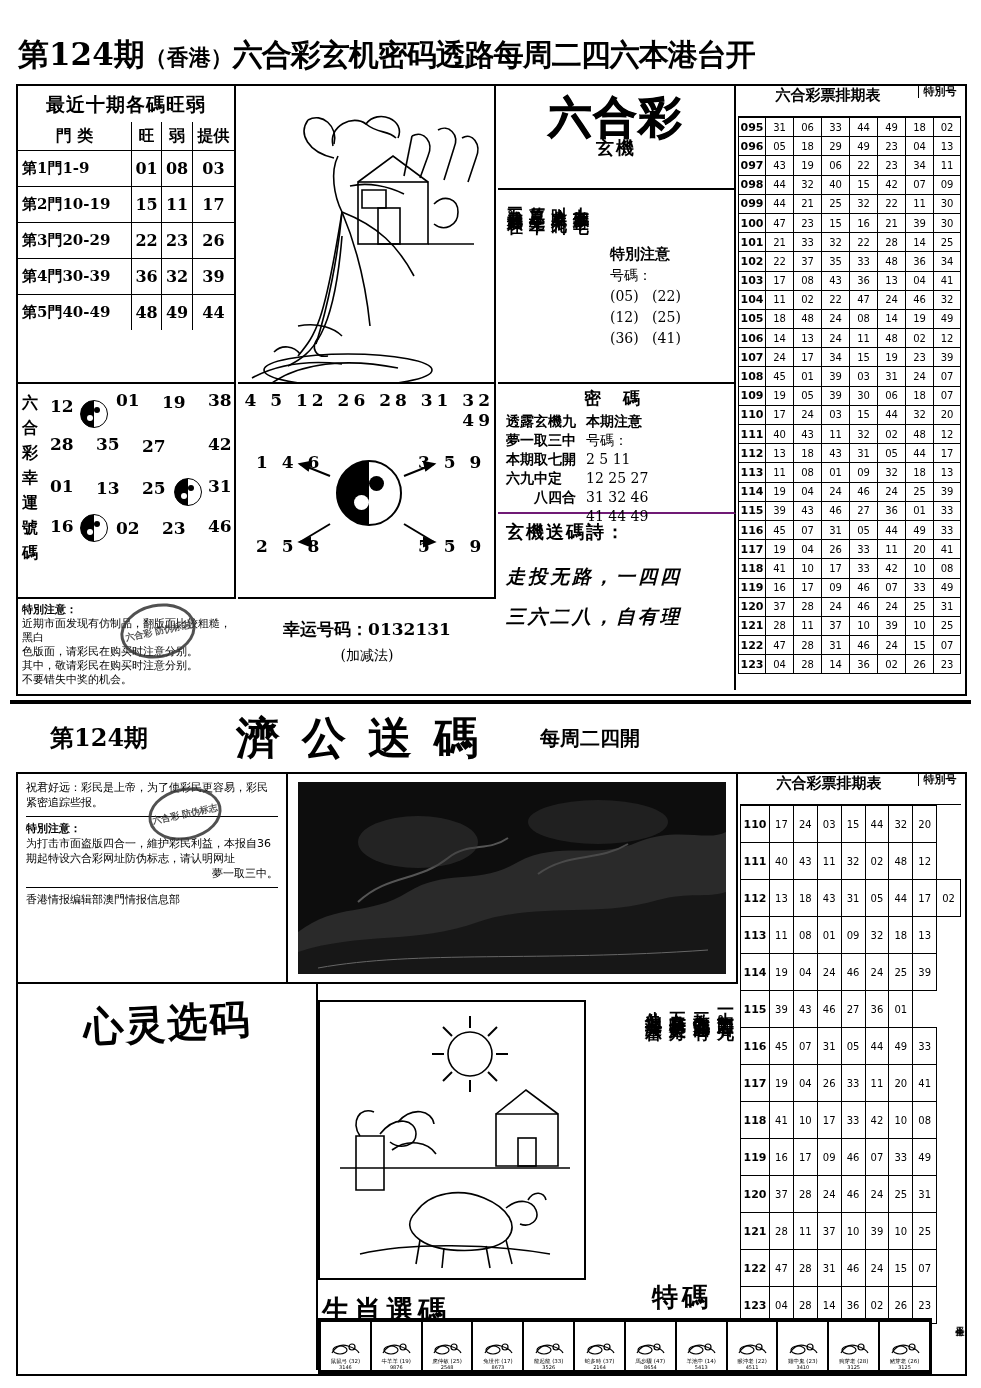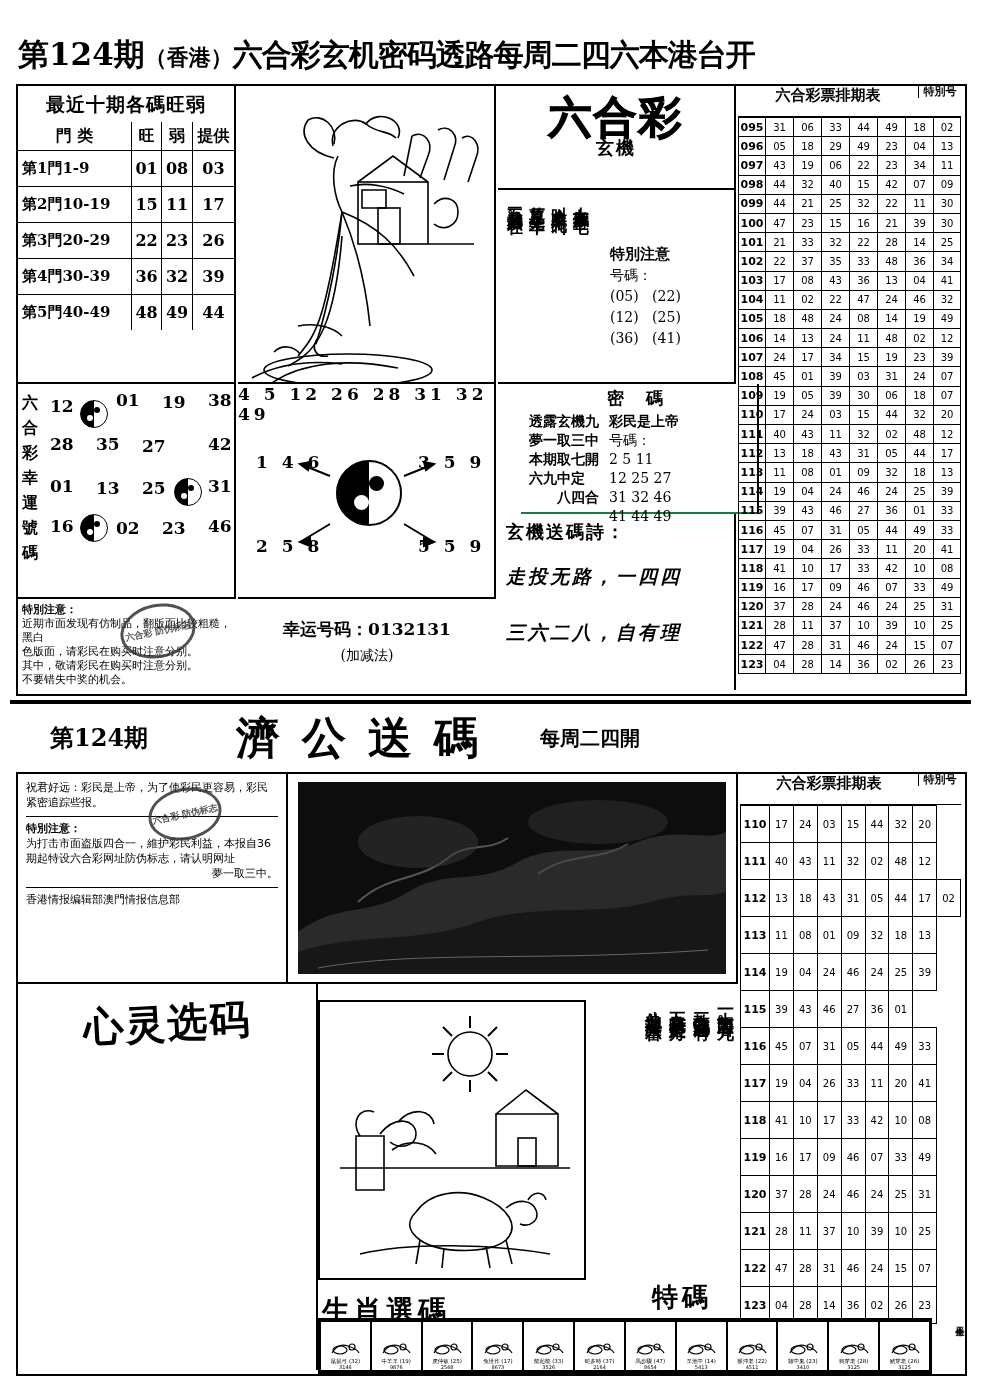--- a/index.html
+++ b/index.html
@@ -43,51 +43,51 @@
   .warn1{position:absolute;left:18px;top:600px;width:218px;height:90px;font-size:11px;line-height:14px;font-family:"DejaVu Sans",sans-serif;padding:3px 4px;box-sizing:border-box;}
   .stamp{position:absolute;left:120px;top:604px;width:76px;height:54px;opacity:.85;}
   .stamp .el{position:absolute;inset:0;border:3px solid #333;border-radius:50%;transform:rotate(-12deg);}
   .stamp .tx{position:absolute;inset:0;display:flex;align-items:center;justify-content:center;font-size:9px;font-weight:bold;color:#333;transform:rotate(-12deg);text-align:center;line-height:10px;}
 
   
   .box-pic{position:absolute;left:238px;top:86px;width:258px;height:298px;border-right:2px solid #000;border-bottom:2px solid #000;box-sizing:border-box;overflow:hidden;}
 
   
   .box-yin{position:absolute;left:238px;top:384px;width:258px;height:215px;border-right:2px solid #000;border-bottom:2px solid #000;box-sizing:border-box;}
-  .yin-row{text-align:left;font-family:"DejaVu Serif",serif;font-size:17px;font-weight:bold;letter-spacing:4px;}
+  .yin-row{text-align:right;font-family:"DejaVu Serif",serif;font-size:17px;font-weight:bold;padding-top:6px;letter-spacing:4px;}
   .big-yy{position:absolute;left:98px;top:76px;width:62px;height:62px;border-radius:50%;border:2px solid #000;background:linear-gradient(90deg,#000 50%,#fff 50%);}
   .big-yy:after{content:"";position:absolute;left:31px;top:14px;width:15px;height:15px;border-radius:50%;background:#000;}
   .big-yy:before{content:"";position:absolute;left:16px;top:33px;width:15px;height:15px;border-radius:50%;background:#fff;}
   .cor{position:absolute;font-family:"DejaVu Serif",serif;font-weight:bold;font-size:17px;letter-spacing:4px;}
 
   .lucky-no{position:absolute;left:238px;top:600px;width:258px;height:90px;box-sizing:border-box;text-align:center;font-family:"DejaVu Serif",serif;}
   .lucky-no .l1{font-size:17px;font-weight:bold;padding-top:18px;}
   .lucky-no .l2{font-size:14px;padding-top:6px;}
 
   
   .box-logo{position:absolute;left:498px;top:86px;width:238px;height:104px;border-right:2px solid #000;border-bottom:2px solid #000;box-sizing:border-box;}
   .logo-txt{font-family:"DejaVu Serif",serif;font-weight:bold;font-size:43px;text-align:center;letter-spacing:2px;line-height:62px;
             -webkit-text-stroke:1px #000;}
   .logo-sub{font-family:"DejaVu Serif",serif;font-weight:bold;font-size:18px;text-align:center;margin-top:-12px;letter-spacing:2px;}
 
   .box-poem{position:absolute;left:498px;top:190px;width:238px;height:194px;border-right:2px solid #000;border-bottom:2px solid #000;box-sizing:border-box;display:flex;justify-content:flex-start;padding:4px 6px;}
   .vtxt{writing-mode:vertical-rl;text-orientation:upright;font-family:"DejaVu Serif",serif;font-weight:bold;font-size:16px;line-height:22px;letter-spacing:2px;}
   .note-box{position:absolute;right:6px;top:54px;width:118px;font-family:"DejaVu Serif",serif;font-size:14px;line-height:21px;}
   .note-box .t{font-weight:bold;font-size:15px;}
 
-  .box-mima{position:absolute;left:498px;top:384px;width:238px;height:130px;border-right:2px solid #000;border-bottom:2px solid #15803d;box-sizing:border-box;font-family:"DejaVu Serif",serif;margin-left:23px;}
+  .box-mima{position:absolute;left:498px;top:384px;width:238px;height:130px;border-right:2px solid #000;border-bottom:2px solid #701a75;box-sizing:border-box;font-family:"DejaVu Serif",serif;}
   .mima-t{text-align:center;font-size:17px;font-weight:bold;letter-spacing:8px;padding-top:3px;}
   .mima-cols{display:flex;padding:2px 6px 0 8px;}
   .mima-l{font-size:14px;line-height:19px;font-weight:bold;}
   .mima-r{font-size:14px;line-height:19px;margin-left:10px;}
 
   .box-send{position:absolute;left:498px;top:514px;width:238px;height:176px;border-right:2px solid #000;box-sizing:border-box;font-family:"DejaVu Serif",serif;padding:6px 8px;}
   .send-t{font-size:18px;font-weight:bold;letter-spacing:2px;}
   .send-l{font-size:19px;font-weight:bold;font-style:italic;margin-top:20px;letter-spacing:3px;}
-  .send-l2{font-size:19px;font-weight:bold;font-style:italic;margin-top:30px;letter-spacing:3px;}
+  .send-l2{font-size:19px;font-weight:bold;font-style:italic;margin-top:14px;letter-spacing:3px;}
 
   
   .sched{position:absolute;left:738px;top:86px;width:223px;height:604px;box-sizing:border-box;}
   .sched-head{display:flex;height:30px;align-items:flex-start;border-bottom:1px solid #000;}
   .sched-head .t1{flex:1;text-align:center;font-family:"DejaVu Serif",serif;font-weight:bold;font-size:15px;}
   .sched-head .t2{width:42px;text-align:center;font-family:"DejaVu Serif",serif;font-weight:bold;font-size:11px;line-height:12px;border-left:1px solid #000;}
   table.sch{width:100%;border-collapse:collapse;font-family:"DejaVu Sans",sans-serif;}
   table.sch td{border:1px solid #000;font-size:10px;text-align:center;height:18.2px;padding:0;}
   table.sch td.k{font-weight:bold;font-size:11px;width:26px;}
   table.sch td.sp{width:26px;}
@@ -320,21 +320,21 @@
     <div class="mima-t">密 碼</div>
     <div class="mima-cols">
       <div class="mima-l">
         <div>透露玄機九</div>
         <div>夢一取三中</div>
         <div>本期取七開</div>
         <div>六九中定</div>
         <div style="text-align:right">八四合</div>
       </div>
       <div class="mima-r">
-        <div class="bold">彩民是上帝</div>
+        <div class="bold">本期注意</div>
         <div>号碼：</div>
         <div>2  5  11</div>
         <div>12  25  27</div>
         <div>31  32  46</div>
         <div>41  44  49</div>
       </div>
     </div>
   </div>
 
   <div class="box-send">

